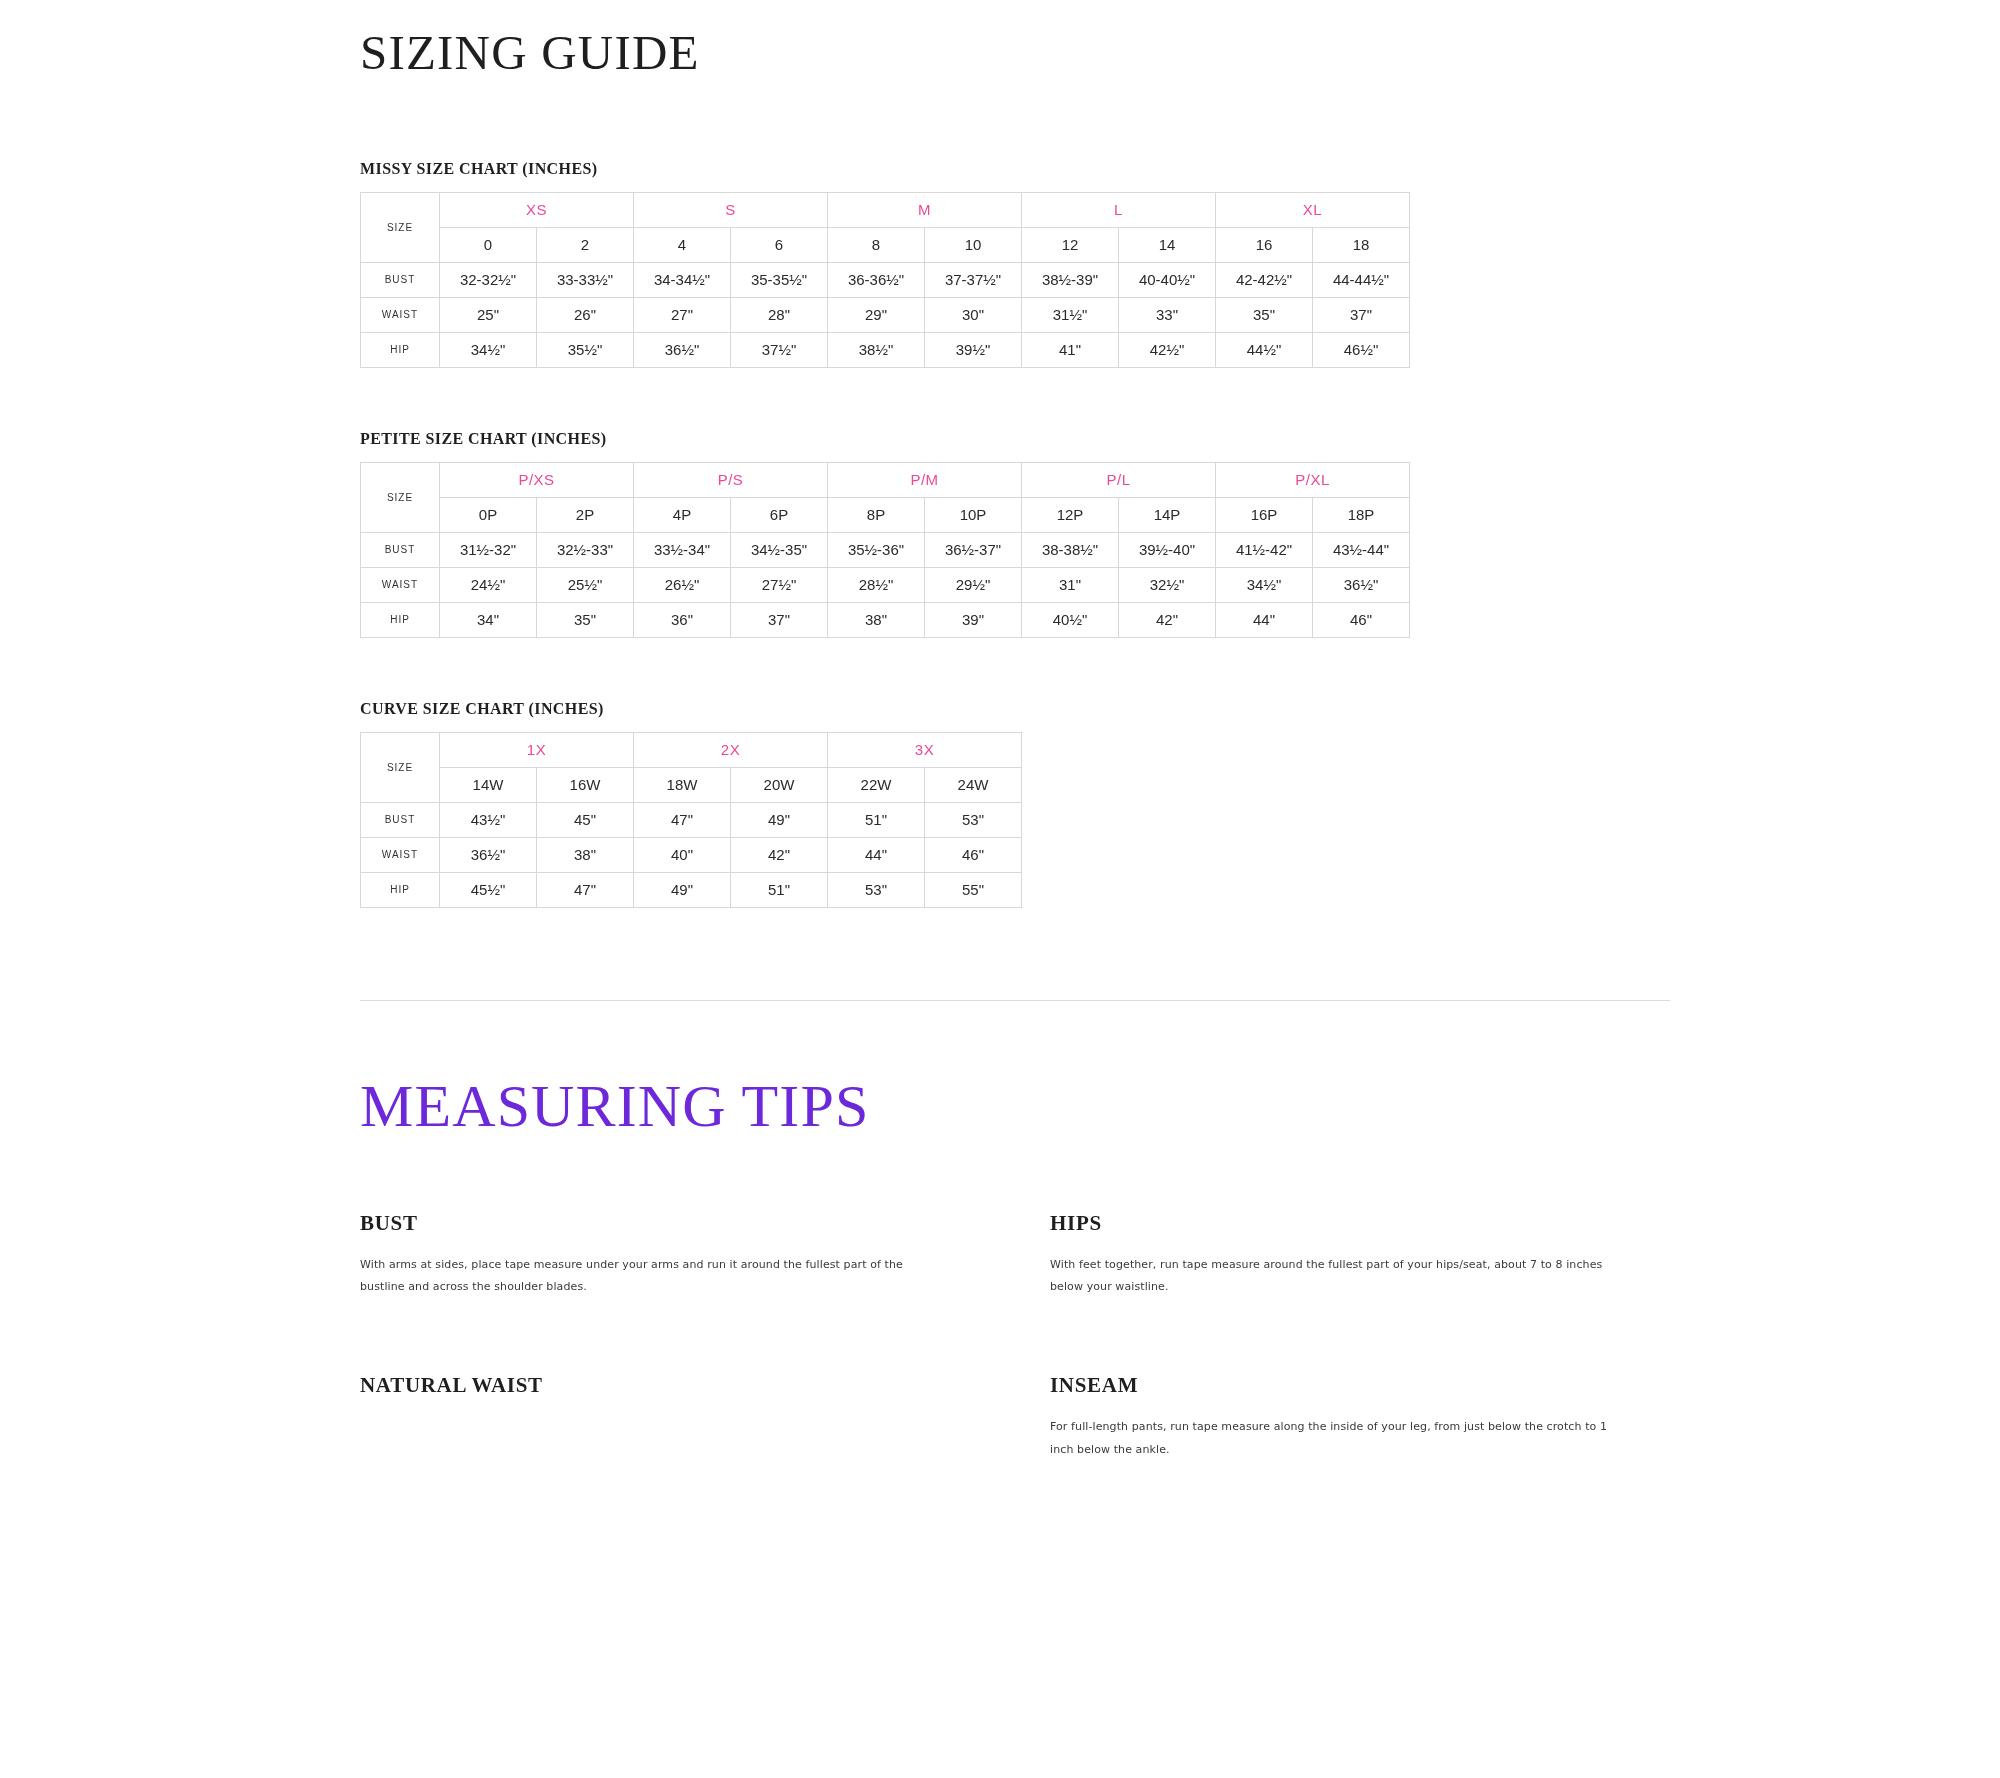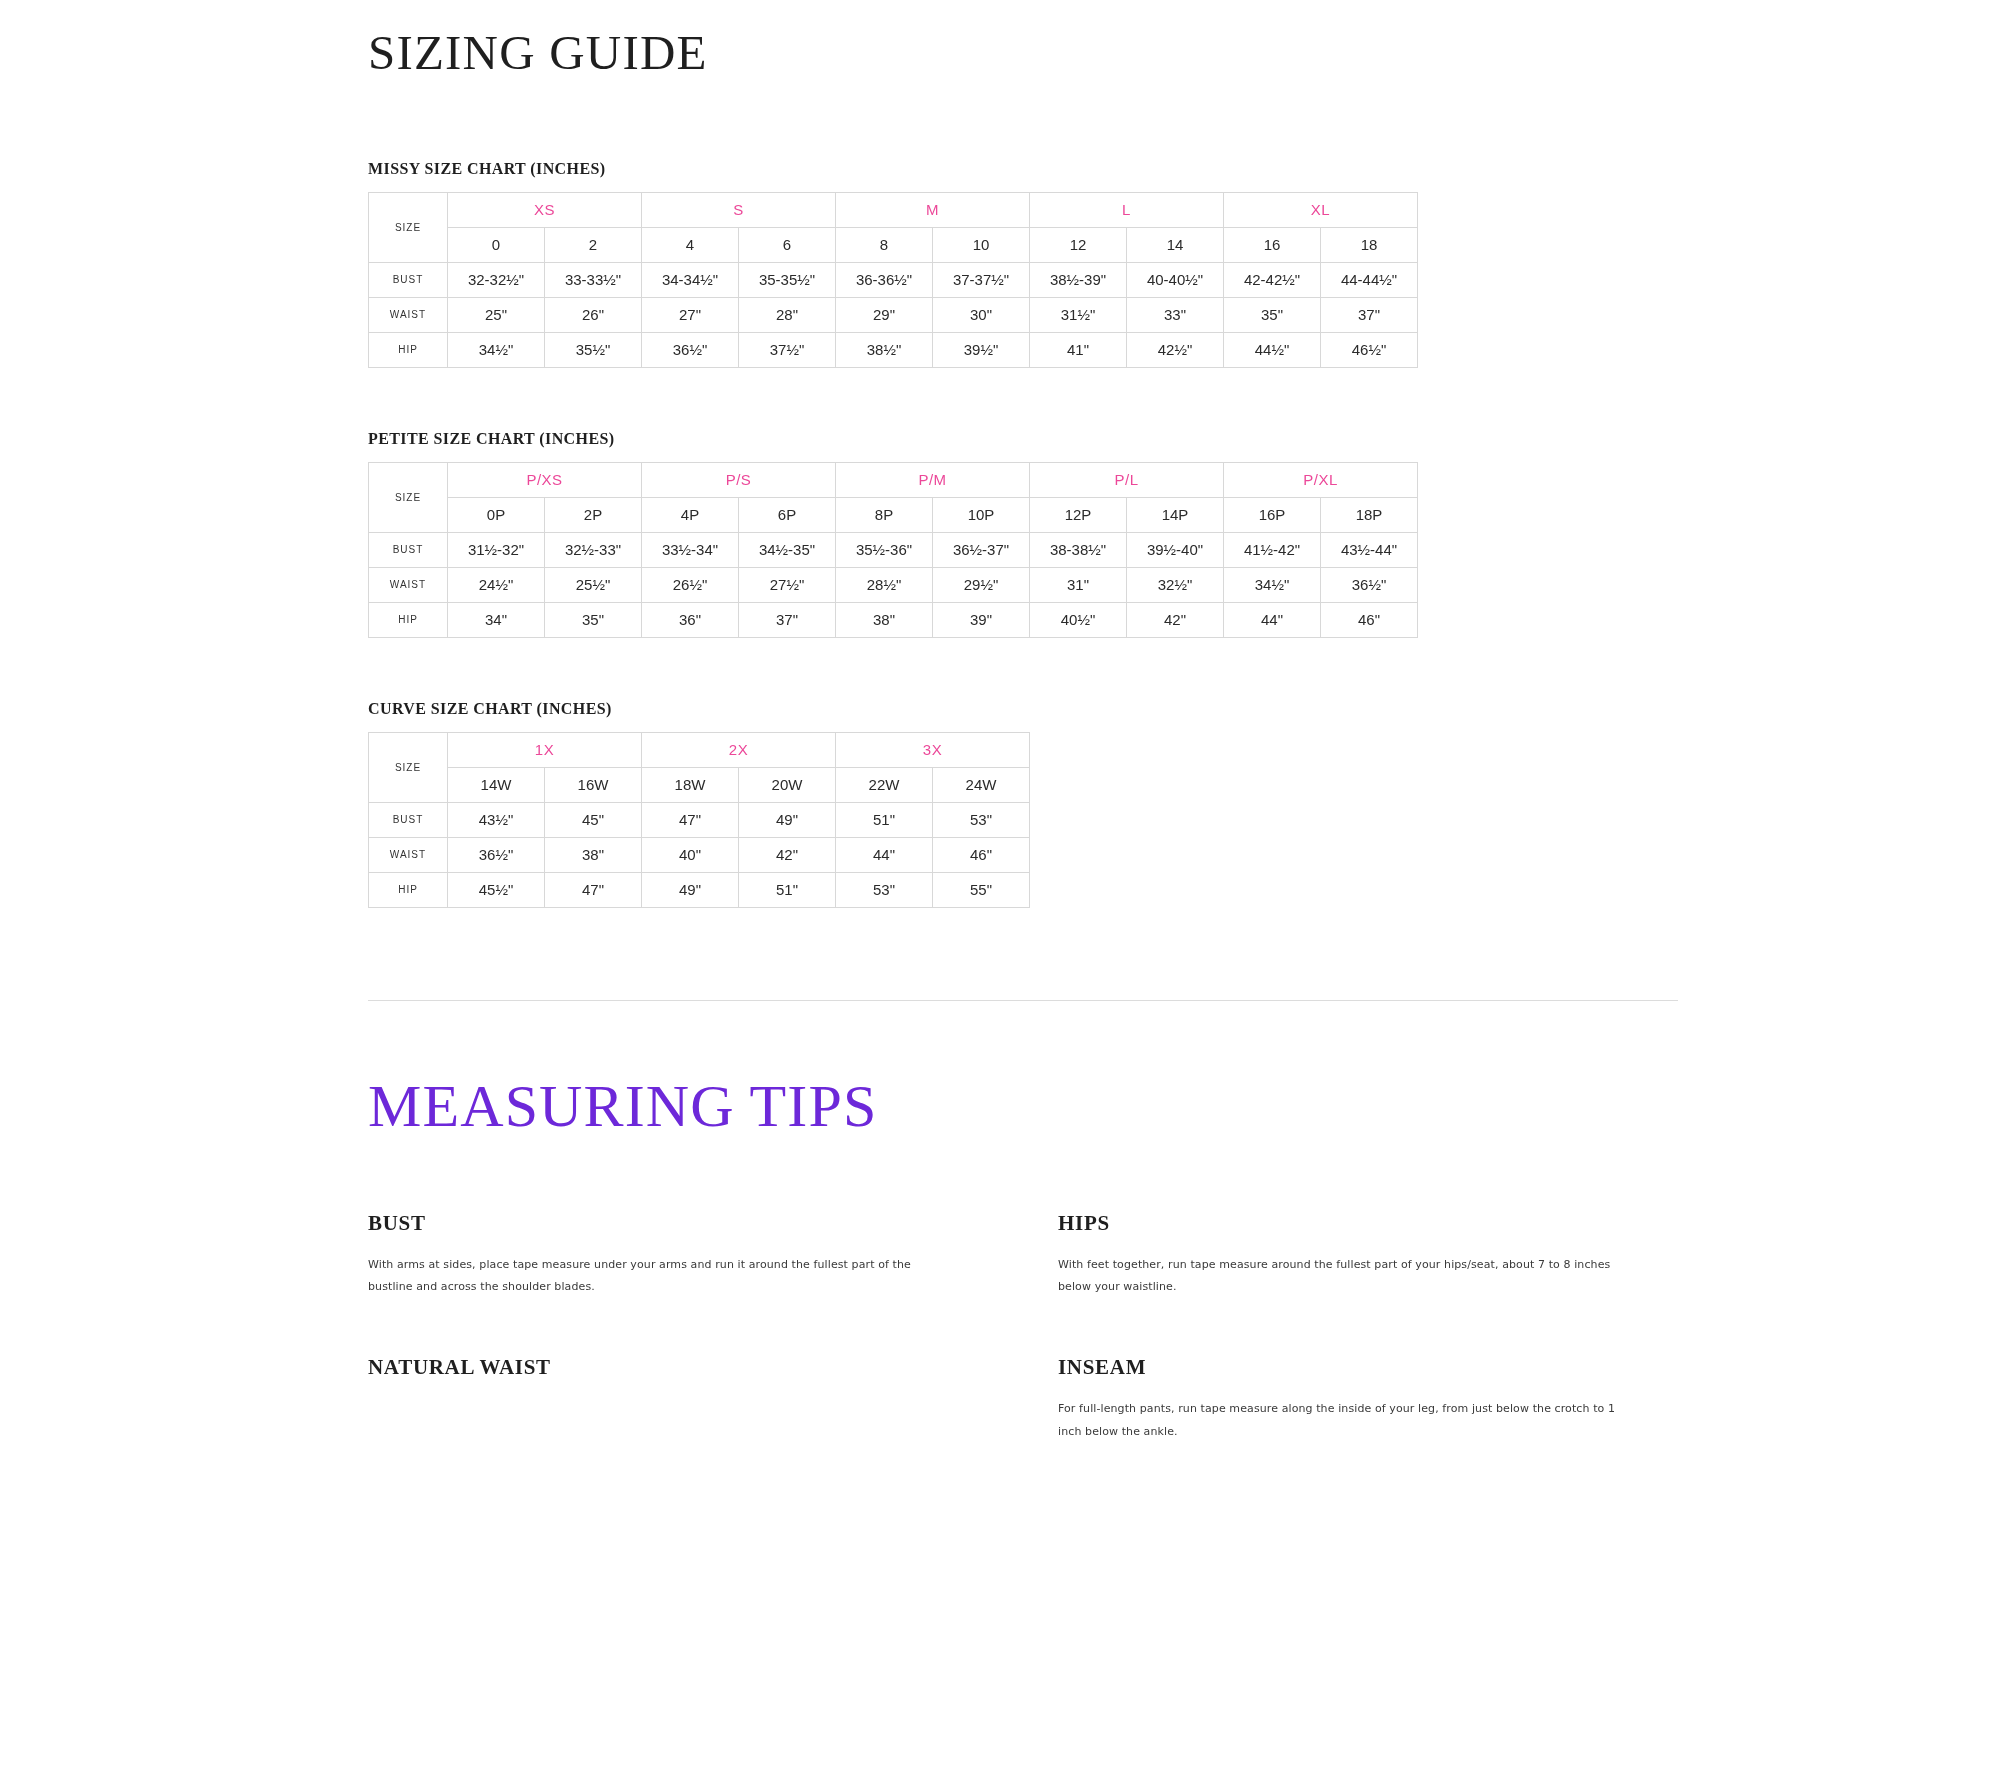--- a/index.html
+++ b/index.html
@@ -10,21 +10,21 @@
   body {
     width: 2000px;
     min-height: 1778px;
     font-family: "Liberation Sans", sans-serif;
     color: #2a2a2a;
     -webkit-font-smoothing: antialiased;
   }
   .page {
     width: 2000px;
     box-sizing: border-box;
-    padding: 26px 0 40px 16px;
+    padding: 26px 0 40px 8px;
   }
   .inner {
     margin-left: 352px;
     width: 1310px;
   }
 
   h1.main-title {
     font-family: "Liberation Serif", serif;
     font-weight: 400;
     font-size: 49px;
@@ -123,21 +123,21 @@
   }
   .tip p {
     font-family: "DejaVu Sans", sans-serif;
     font-size: 11px;
     line-height: 2.05;
     color: #3a3a3a;
     margin: 0;
     max-width: 560px;
     letter-spacing: 0.1px;
   }
-  .tip.row2 { margin-top: 56px; }
+  .tip.row2 { margin-top: 74px; }
 </style>
 </head>
 <body>
 
 <div class="page">
   <div class="inner">
 
     <h1 class="main-title">SIZING GUIDE</h1>
 
     <div id="charts-container">

